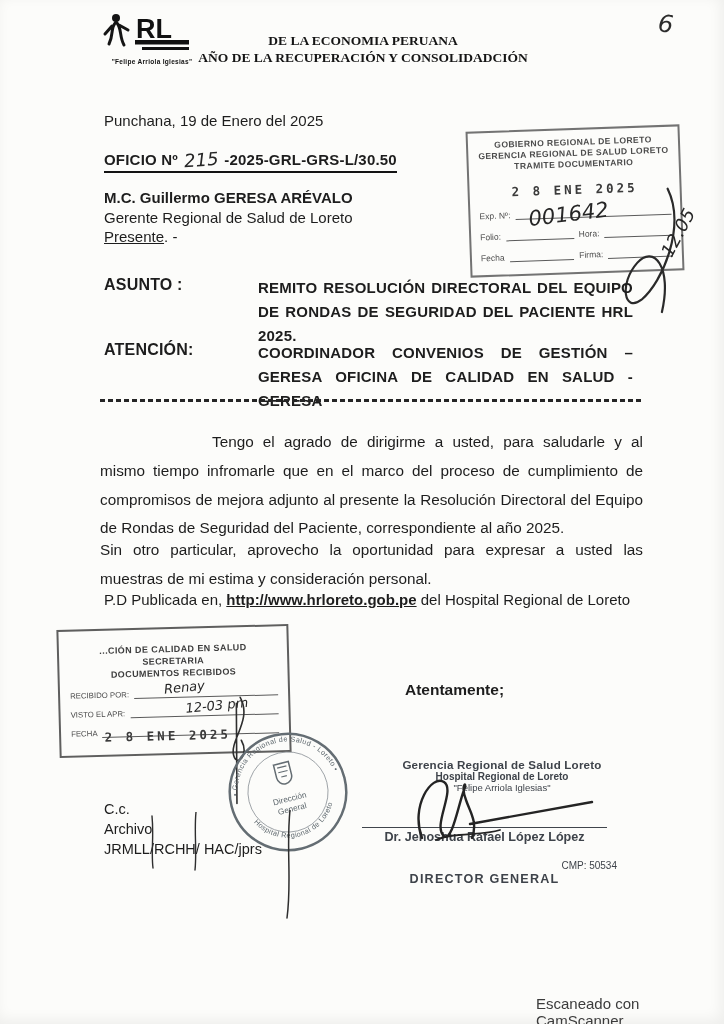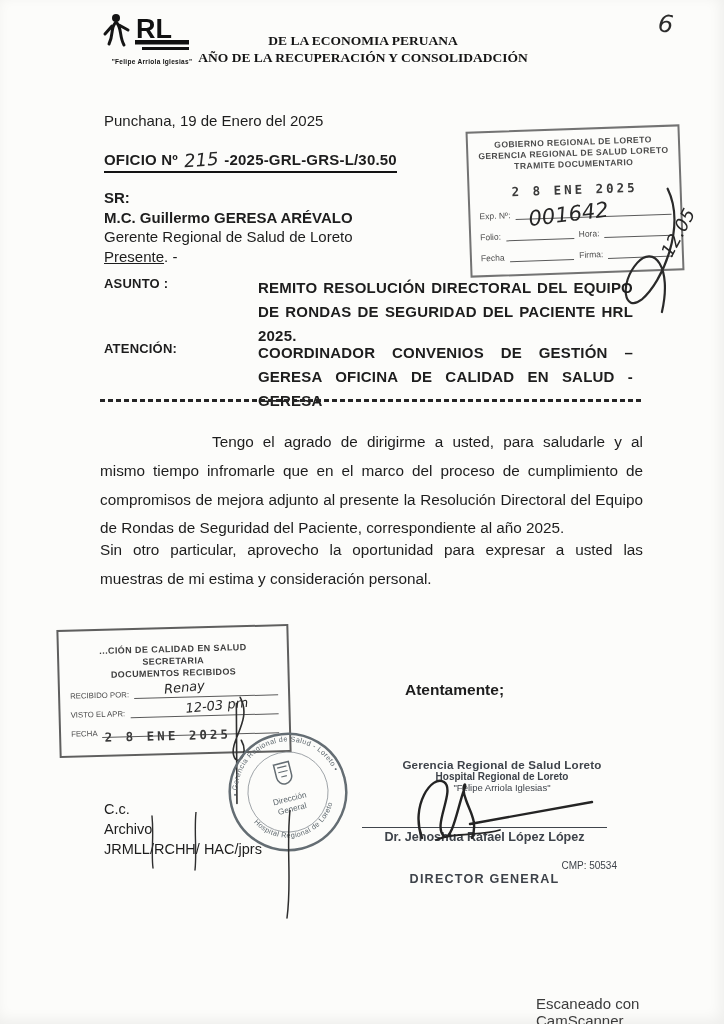--- a/index.html
+++ b/index.html
@@ -24,21 +24,21 @@
   .dateline{font-size:15px;}
   .oficio{display:inline-flex;align-items:baseline;gap:6px;border-bottom:2.2px solid #131313;padding-bottom:2px;}
   .oficio .bold{font-weight:bold;font-size:15px;letter-spacing:.2px;}
   .hw{font-family:"DejaVu Sans",sans-serif;font-style:italic;color:#262626;}
   .oficio .hw-num{font-size:18px;transform:rotate(-4deg) translateY(1px);display:inline-block;}
 
   .recipient div{font-size:15px;line-height:19.5px;}
   .recipient .b{font-weight:bold;}
   .u{text-decoration:underline;}
 
-  .lbl{font-weight:bold;font-size:13px;letter-spacing:.2px;}
+  .lbl{font-weight:bold;font-size:16px;letter-spacing:.2px;}
   .subject-text{font-weight:bold;font-size:15px;line-height:24px;text-align:justify;letter-spacing:.2px;}
 
   .sep{height:3px;background:repeating-linear-gradient(90deg,#252525 0 5px,transparent 5px 8px);}
 
   .para{font-size:15.3px;line-height:28.8px;text-align:justify;margin-top:20px;}
   .indent{text-indent:112px;}
 
   .pd{font-size:15px;}
   .pd .url{font-weight:bold;text-decoration:underline;}
 
@@ -146,37 +146,41 @@
     </div>
     <div class="abs hw" style="left:58px;top:72px;font-size:21px;transform:rotate(-5deg);">001642</div>
     <svg class="abs" style="left:120px;top:60px;" width="110" height="130" viewBox="0 0 110 130">
       <path d="M78,2 C95,40 70,95 48,112 C30,125 26,95 45,75 C62,57 80,80 68,125" stroke="#2a2a2a" stroke-width="2.2" fill="none" stroke-linecap="round"></path>
     </svg>
   </div>
 
   <div class="abs hw time-note" style="left:652px;top:222px;">12.05</div>
 
   <div class="abs recipient" style="left:104px;top:188px;">
-    <div class="b">SR:</div>
     <div class="b">M.C. Guillermo  GERESA ARÉVALO</div>
     <div>Gerente Regional  de Salud de Loreto</div>
     <div><span class="u">Presente</span><span>. -</span></div>
   </div>
 
   <div class="abs lbl" style="left:104px;top:276px;">ASUNTO  :</div>
   <div class="abs subject-text" style="left:258px;top:276px;width:375px;">REMITO RESOLUCIÓN DIRECTORAL DEL EQUIPO DE RONDAS DE SEGURIDAD DEL PACIENTE HRL 2025.</div>
 
   <div class="abs lbl" style="left:104px;top:341px;">ATENCIÓN:</div>
   <div class="abs subject-text" style="left:258px;top:341px;width:375px;">COORDINADOR CONVENIOS DE GESTIÓN – GERESA OFICINA DE CALIDAD EN SALUD - GERESA</div>
 
   <div class="abs sep" style="left:100px;top:399px;width:543px;"></div>
 
   <div class="abs para indent" style="left:100px;top:408px;width:543px;">Tengo el agrado de dirigirme a usted, para saludarle y al mismo tiempo infromarle que en el marco del proceso de cumplimiento de compromisos   de mejora adjunto al presente la Resolución Directoral del Equipo de Rondas de Seguridad del Paciente, correspondiente al año 2025.</div>
   <div class="abs para" style="left:100px;top:516px;width:543px;">Sin otro particular, aprovecho la oportunidad para expresar a usted las muestras de mi estima y consideración personal.</div>
 
+  <div class="abs pd" style="left:104px;top:591px;">
+    <span>P.D Publicada  en,</span>
+    <span class="url">http://www.hrloreto.gob.pe</span>
+    <span> del Hospital Regional  de Loreto</span>
+  </div>
 
   <div class="abs qual-stamp stamp" style="left:58px;top:627px;">
     <div class="t">...CIÓN DE CALIDAD EN SALUD</div>
     <div class="t">SECRETARIA</div>
     <div class="t">DOCUMENTOS RECIBIDOS</div>
     <div class="frow">
       <span>RECIBIDO POR:</span>
       <span class="fline">
           <span class="hw hw-small abs" style="margin-left:30px;margin-top:-8px;">Renay</span>
         </span>

